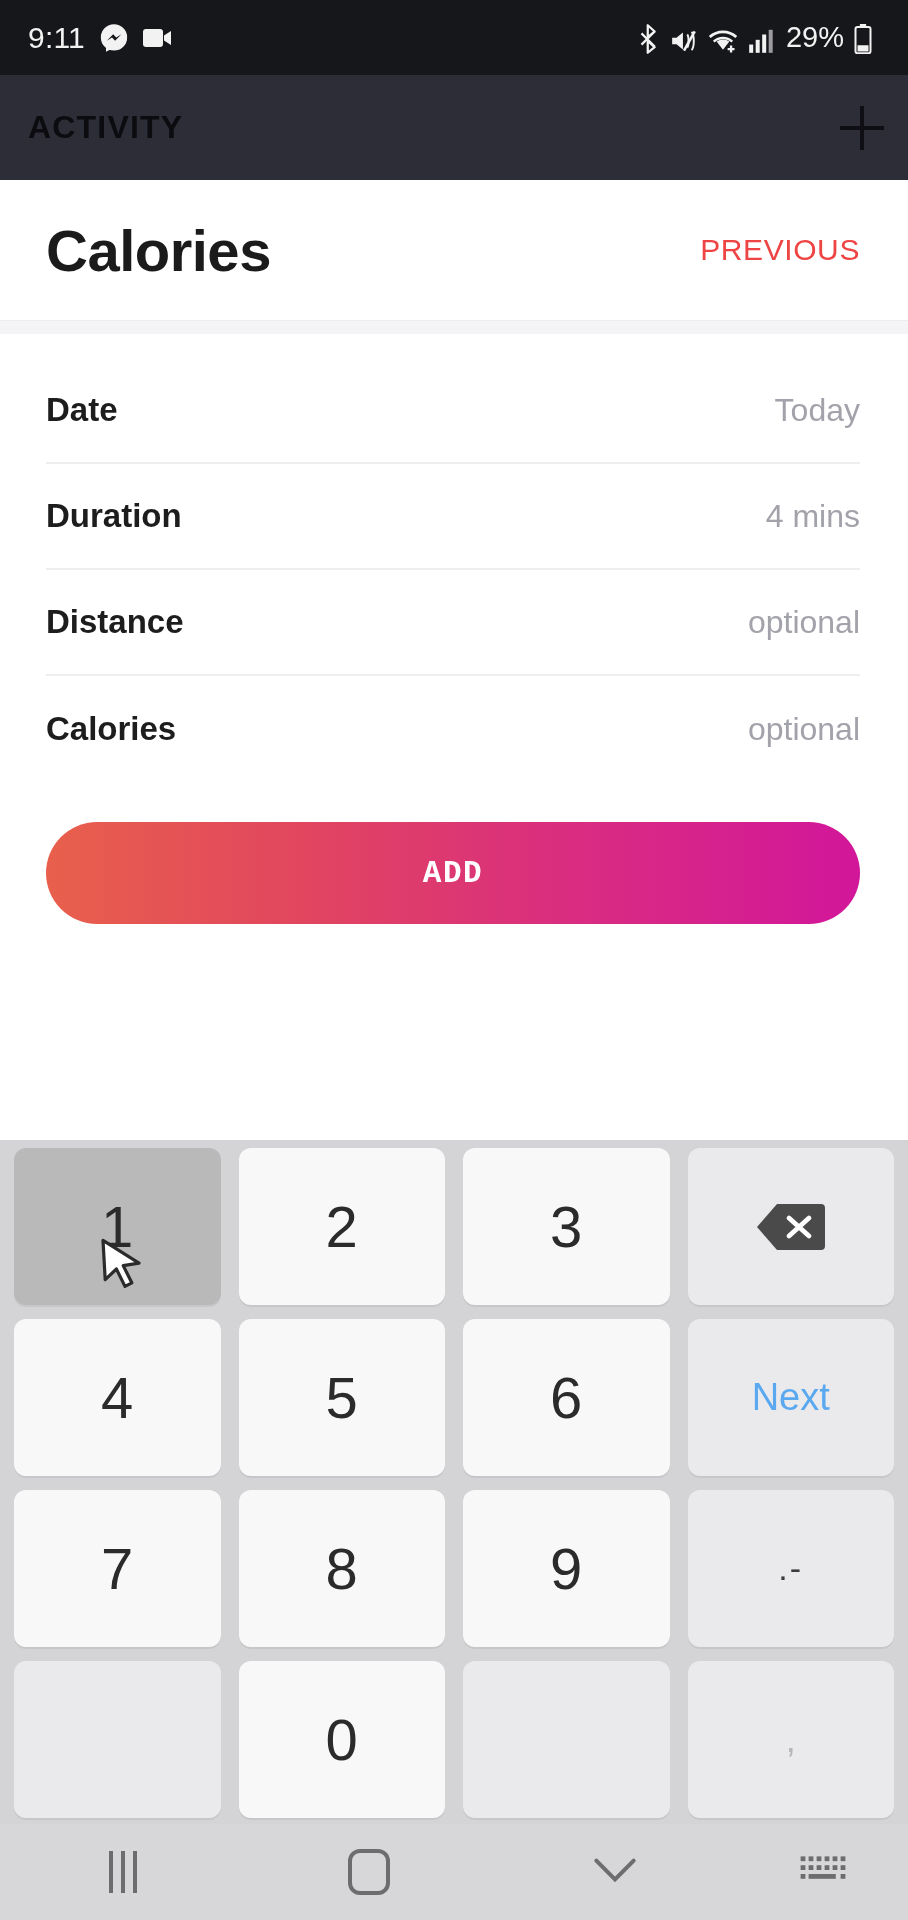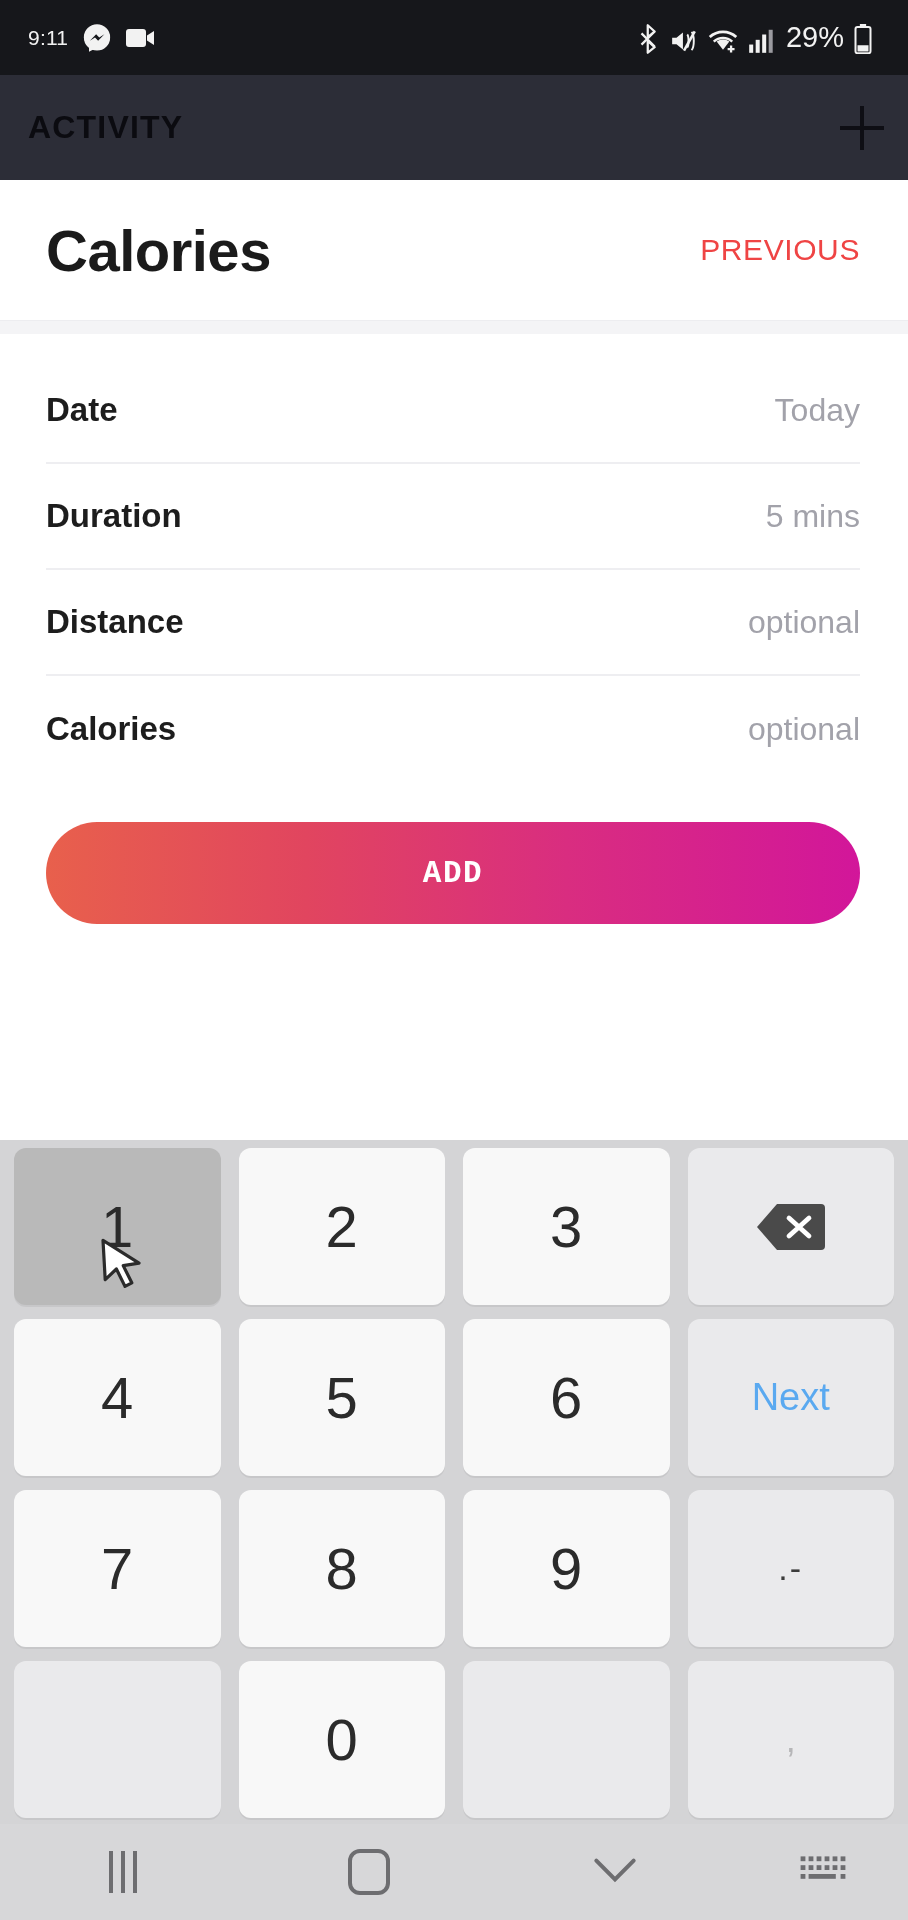--- a/index.html
+++ b/index.html
@@ -11,21 +11,21 @@
   }
   .phone { position: relative; width: 908px; height: 1920px; background:#ffffff; }
 
   
   .status-bar {
     height: 75px; background: #16171b;
     display: flex; align-items: center; justify-content: space-between;
     padding: 0 26px 0 28px; color:#f2f2f2;
   }
   .sb-left { display:flex; align-items:center; gap: 14px; }
-  .sb-time { font-size: 21px; letter-spacing: .2px; font-weight: 400; }
+  .sb-time { font-size: 30px; letter-spacing: .2px; font-weight: 400; }
   .sb-right { display:flex; align-items:flex-end; gap: 10px; margin-right: 10px; }
   .sb-pct { font-size: 29px; margin-left: 2px; }
   .ic { display:inline-block; line-height:0; }
   .ic svg { display:block; }
 
   
   .app-header {
     height: 105px; background: #2c2d37;
     display:flex; align-items:center; justify-content:space-between;
     padding: 0 18px 0 28px;
@@ -190,21 +190,21 @@
   </div>
   <div class="divider-strip"></div>
 
   <div class="form">
     <div class="field-row">
       <span class="field-label">Date</span>
       <span class="field-value">Today</span>
     </div>
     <div class="field-row">
       <span class="field-label">Duration</span>
-      <span class="field-value">5 mins</span>
+      <span class="field-value">4 mins</span>
     </div>
     <div class="field-row">
       <span class="field-label">Distance</span>
       <span class="field-value">optional</span>
     </div>
     <div class="field-row last">
       <span class="field-label">Calories</span>
       <span class="field-value">optional</span>
     </div>
 

